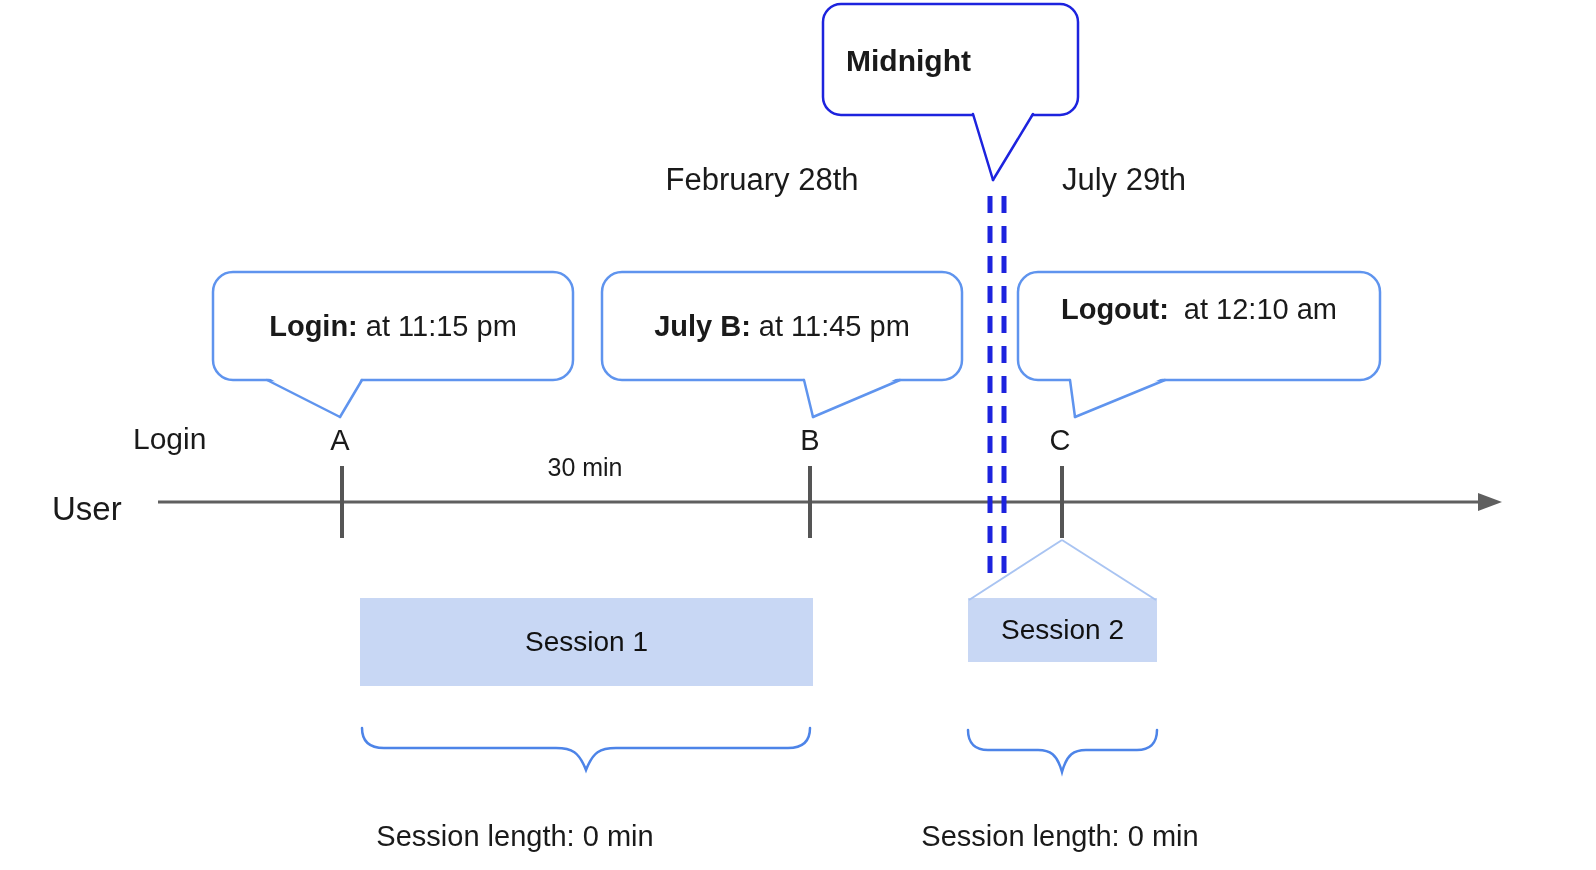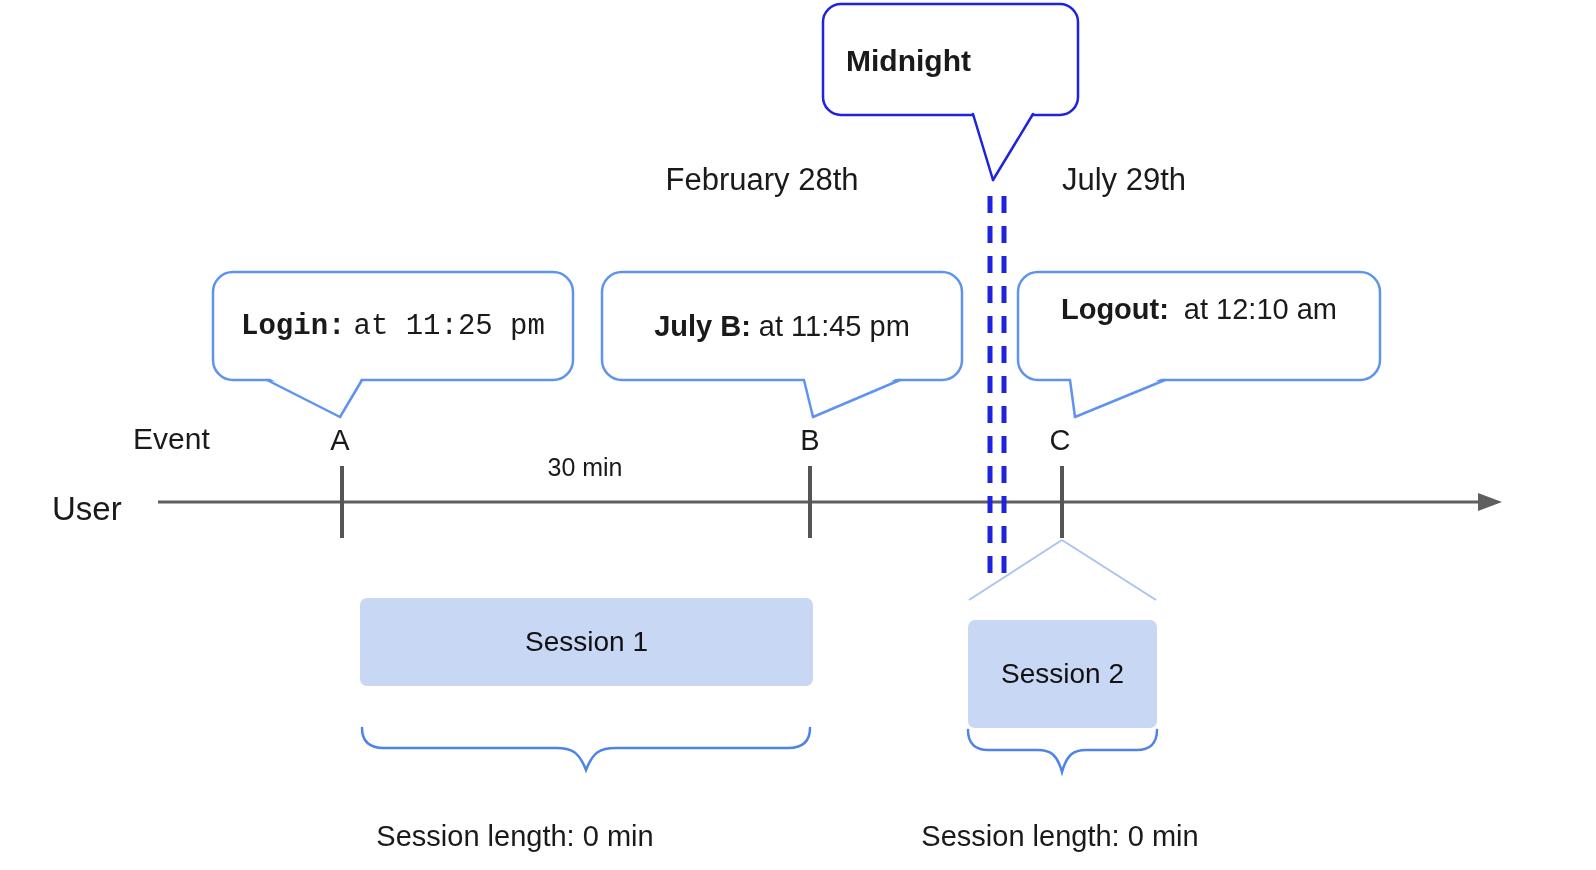--- a/index.html
+++ b/index.html
@@ -30,21 +30,21 @@
   .bubble-outline{fill:#ffffff;stroke:var(--light-blue);stroke-width:2.5;}
   .midnight-outline{fill:#ffffff;stroke:var(--strong-blue);stroke-width:2.5;}
   .tail-fill{fill:#ffffff;stroke:none;}
   .tail-edge{stroke:var(--light-blue);stroke-width:2.5;fill:none;stroke-linecap:round;}
   .tail-edge-strong{stroke:var(--strong-blue);stroke-width:2.5;fill:none;stroke-linecap:round;}
 
   
   .session-box{
     position:absolute;z-index:0;background:var(--session-fill);
     display:flex;align-items:center;justify-content:center;
-    font-size:28px;color:#111;border-radius:7px;
+    font-size:28px;color:#111;
   }
   
   .bubble-text{
     position:absolute;z-index:2;display:flex;align-items:center;justify-content:center;
     font-size:29px;
   }
   .bubble-text .time{margin-left:8px;}
   .b{font-weight:bold;text-align:right;}
   .marker{font-size:29px;}
   .len-label{font-size:29px;}
@@ -89,43 +89,43 @@
 
     <rect class="bubble-outline" x="1018" y="272" width="362" height="108" rx="20"></rect>
     <polygon class="tail-fill" points="1070,377 1075,417 1165,377"></polygon>
     <line class="tail-edge" x1="1070" y1="380" x2="1075" y2="417"></line>
     <line class="tail-edge" x1="1075" y1="417" x2="1165" y2="380"></line>
   </svg>
 
   <div class="session-box" style="left:360px;top:598px;width:453px;height:88px;">
     <span>Session 1</span>
   </div>
-  <div class="session-box" style="left:968px;top:598px;width:189px;height:108px;margin-top:22px;">
+  <div class="session-box" style="left:968px;top:598px;width:189px;height:64px;">
     <span>Session 2</span>
   </div>
 
   <div class="txt b" style="left:846px;top:46px;font-size:30px;">Midnight</div>
 
   <div class="txt center-x" style="left:762px;top:164px;font-size:31px;">February 28th</div>
   <div class="txt center-x" style="left:1124px;top:164px;font-size:31px;">July 29th</div>
 
-  <div class="bubble-text" style="left:213px;top:272px;width:360px;height:108px;font-family:Liberation Mono, monospace;">
+  <div class="bubble-text" style="left:213px;top:272px;width:360px;height:108px;">
     <span class="b">Login:</span>
-    <span class="time">at 11:25 pm</span>
+    <span class="time">at 11:15 pm</span>
   </div>
   <div class="bubble-text" style="left:602px;top:272px;width:360px;height:108px;">
     <span class="b">July B:</span>
     <span class="time">at 11:45 pm</span>
   </div>
   <div class="bubble-text" style="left:1018px;top:255px;width:362px;height:108px;gap:7px;">
     <span class="b">Logout:</span>
     <span class="time">at 12:10 am</span>
   </div>
 
-  <div class="txt" style="left:133px;top:424px;font-size:30px;">Event</div>
+  <div class="txt" style="left:133px;top:424px;font-size:30px;">Login</div>
   <div class="txt" style="left:52px;top:492px;font-size:33px;">User</div>
 
   <div class="txt center-x marker" style="left:340px;top:426px;">A</div>
   <div class="txt center-x marker" style="left:810px;top:426px;">B</div>
   <div class="txt center-x marker" style="left:1060px;top:426px;">C</div>
 
   <div class="txt center-x" style="left:585px;top:455px;font-size:25px;">30 min</div>
 
   <div class="txt center-x len-label" style="left:515px;top:822px;">Session length: 0 min</div>
   <div class="txt center-x len-label" style="left:1060px;top:822px;">Session length: 0 min</div>

